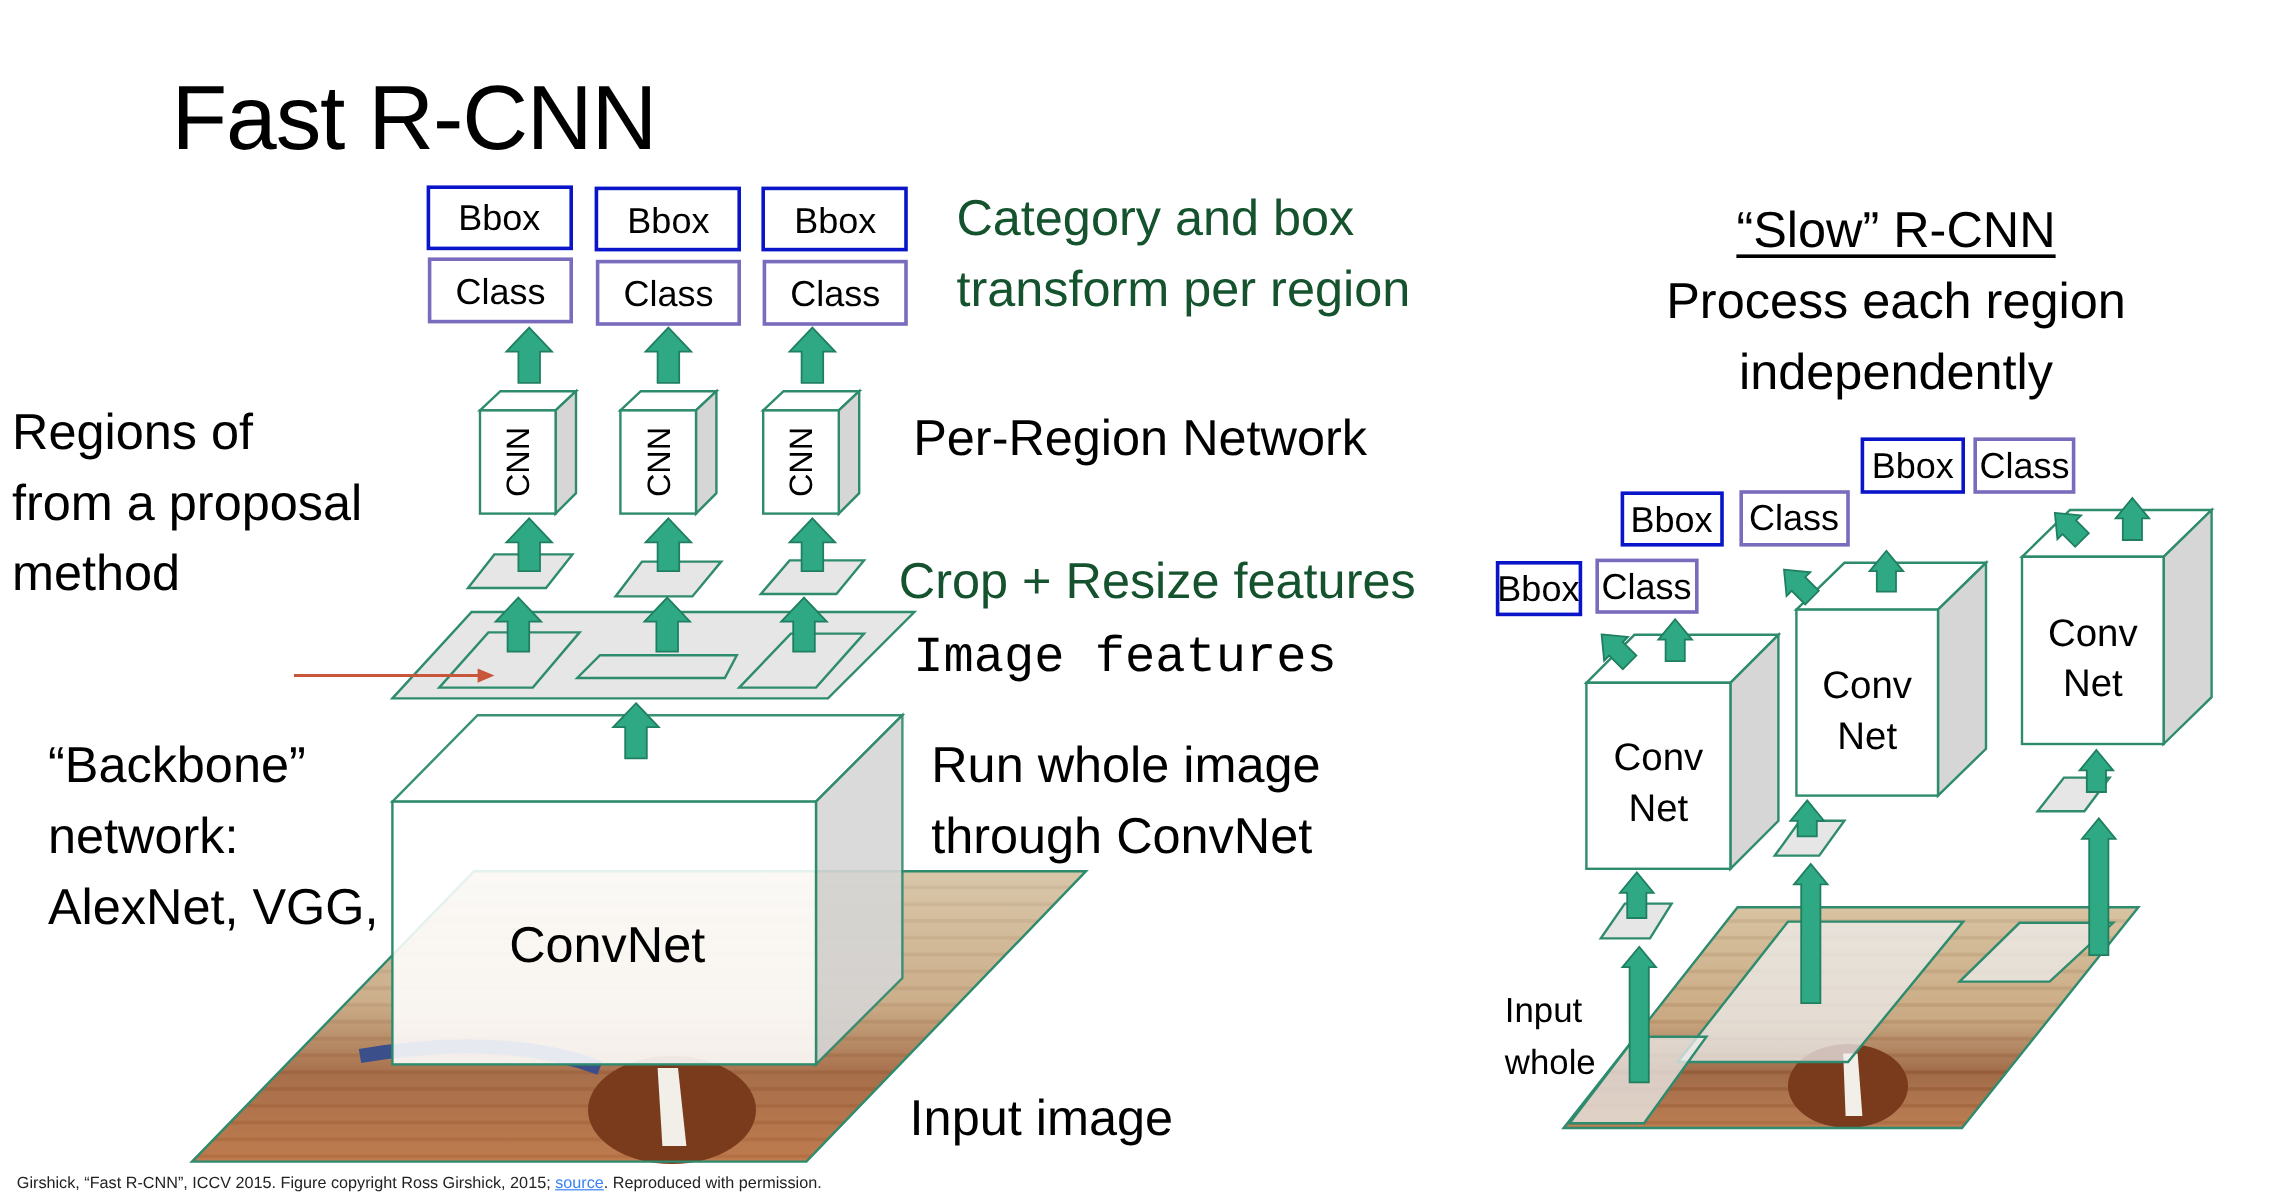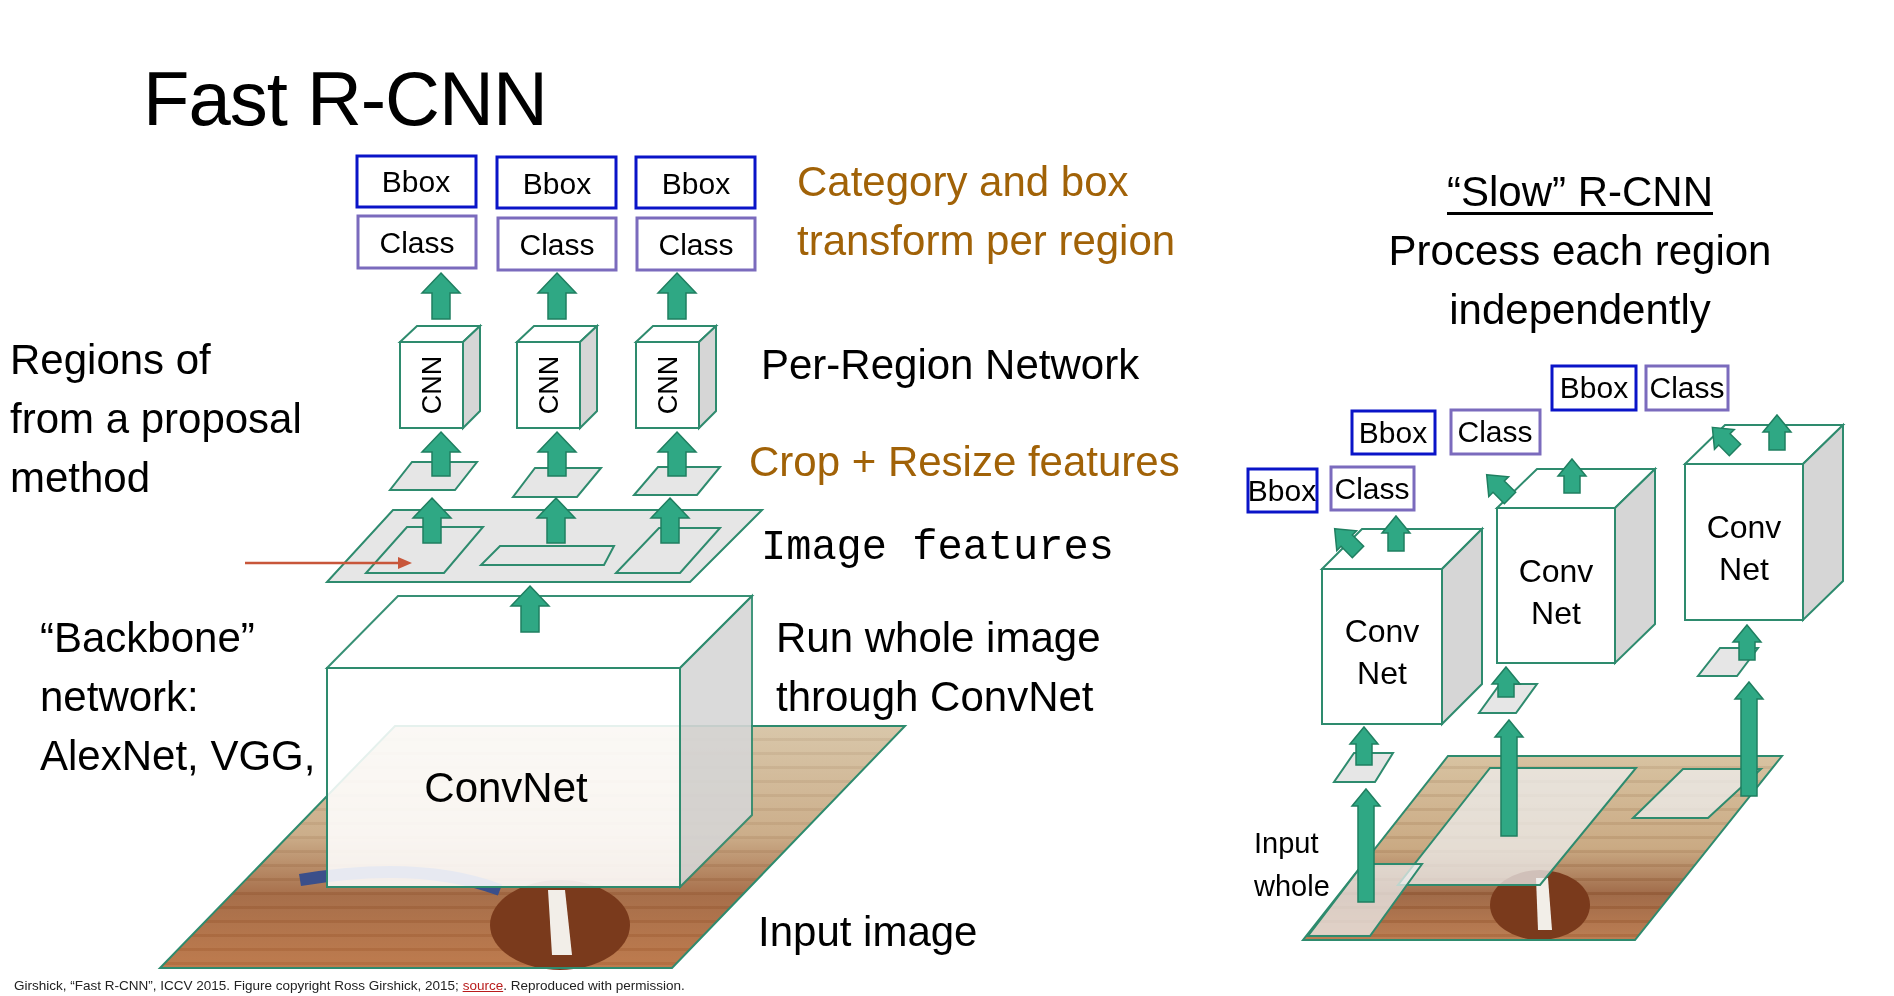--- a/index.html
+++ b/index.html
@@ -1,24 +1,24 @@
 <!DOCTYPE html>
 <html><head>
 <meta charset="utf-8">
 <style>
   html, body { margin: 0; padding: 0; background: #ffffff; }
   body { width: 1894px; height: 996px; position: relative; overflow: hidden;
          font-family: "Liberation Sans", "DejaVu Sans", sans-serif; color: #000; }
   .abs { position: absolute; white-space: nowrap; }
   .title { left: 143px; top: 54px; font-size: 76px; line-height: 90px; letter-spacing: -1px; }
   .lbl { font-size: 42px; line-height: 59px; }
-  .red { color: #a16207; }
+  .red { color: #14532d; }
   .lbl-sm { font-size: 29px; line-height: 43px; }
   .footer { left: 14px; top: 978px; font-size: 13.5px; color: #222; }
-  .footer a { color: #b91c1c; }
+  .footer a { color: #3b82f6; }
   .slow-title { text-decoration: underline; text-decoration-thickness: 3px; text-underline-offset: 6px; }
   .center { text-align: center; }
   svg#diagram { position: absolute; left: 0; top: 0; }
   .box-text { font-family: "Liberation Sans", "DejaVu Sans", sans-serif; font-size: 30px; fill: #000; }
   .cnn-text { font-family: "Liberation Sans", "DejaVu Sans", sans-serif; font-size: 27px; fill: #000; }
   .conv-text { font-family: "Liberation Sans", "DejaVu Sans", sans-serif; font-size: 32px; fill: #000; }
   .big-conv-text { font-family: "Liberation Sans", "DejaVu Sans", sans-serif; font-size: 42px; fill: #000; }
 </style>
 </head>
 <body>
@@ -210,21 +210,21 @@
   <div>“Backbone”</div>
   <div>network:</div>
   <div>AlexNet, VGG,</div>
 </div>
 
 <div class="abs lbl red" style="left:797px; top:152px;">
   <div>Category and box</div>
   <div>transform per region</div>
 </div>
 <div class="abs lbl" style="left:761px; top:335px;">Per-Region Network</div>
-<div class="abs lbl red" style="left:749px; top:432px;">Crop + Resize features</div>
+<div class="abs lbl red" style="left:749px; top:454px;">Crop + Resize features</div>
 <div class="abs lbl" style="left:761px; top:519px;font-family:Liberation Mono, monospace;">Image features</div>
 <div class="abs lbl" style="left:776px; top:608px;">
   <div>Run whole image</div>
   <div>through ConvNet</div>
 </div>
 <div class="abs lbl" style="left:758px; top:902px;">Input image</div>
 
 <div class="abs lbl center" style="left:1380px; top:162px; width:400px;">
   <div><span class="slow-title">“Slow” R-CNN</span></div>
   <div>Process each region</div>

